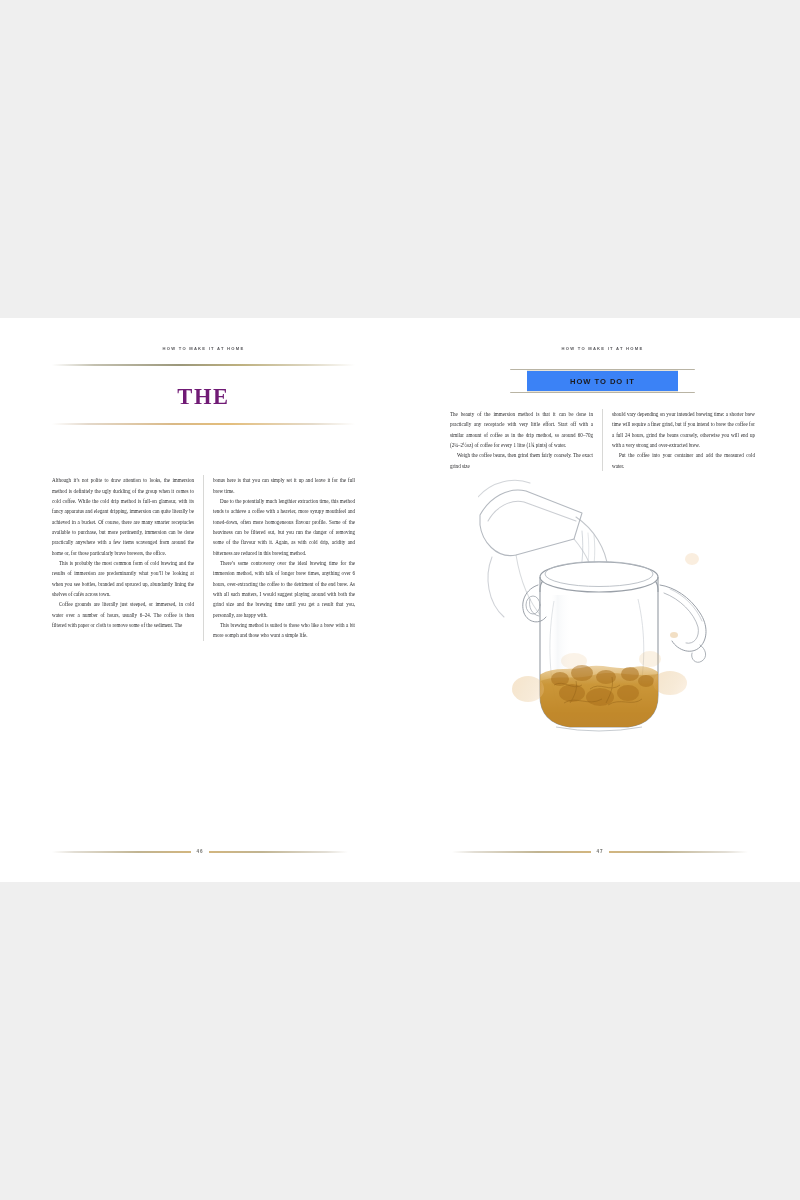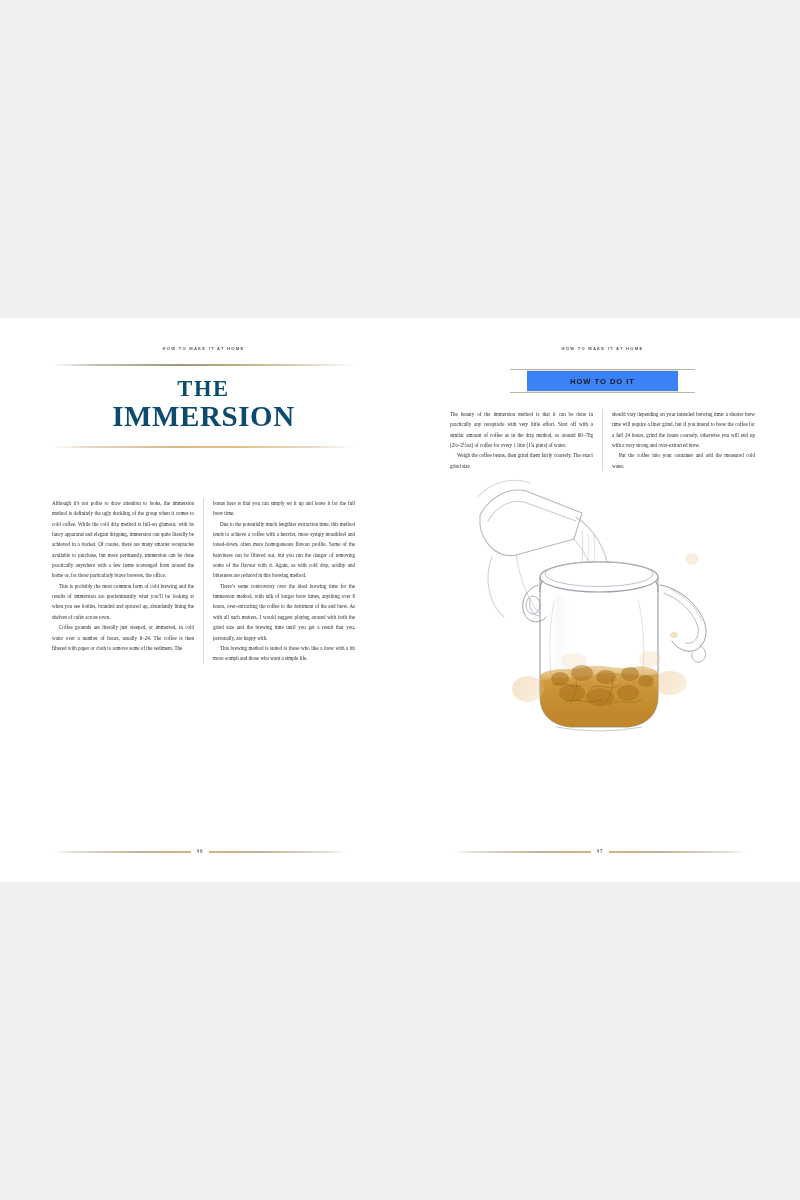--- a/index.html
+++ b/index.html
@@ -77,24 +77,24 @@
       rgba(226,186,116,0.95) 58%,
       rgba(208,190,160,0.55) 86%,
       rgba(255,255,255,0) 100%);
   }
   .rule-top    { margin-top: 13px; }
   .rule-bottom { margin-top: 9px; }
 
   
   .chapter-title {
     text-align: center;
-    color: #0c4a6e;
+    color: #701a75;
     font-family: "Liberation Serif", serif;
     letter-spacing: 0.5px;
-    margin: 0;
+    margin: 8px;
     padding: 11px 0 5px;
   }
   .chapter-title .line1 {
     display: block;
     font-size: 22.5px;
     line-height: 1.08;
     letter-spacing: 1.6px;
   }
   .chapter-title .line2 {
     display: block;
@@ -249,21 +249,20 @@
 <div class="spread">
 
   <div class="page left">
 
     <div class="running-head">HOW TO MAKE IT AT HOME</div>
 
     <div class="gold-rule rule-top"></div>
 
     <h1 class="chapter-title">
       <span class="line1">THE</span>
-      <span class="line2">IMMERSION</span>
     </h1>
 
     <div class="gold-rule warm rule-bottom"></div>
 
     <div class="columns">
       <div class="col first">
         <p class="body-text no-indent">Although it’s not polite to draw attention to looks, the immersion method is definitely the ugly duckling of the group when it comes to cold coffee. While the cold drip method is full-on glamour, with its fancy apparatus and elegant dripping, immersion can quite literally be achieved in a bucket. Of course, there are many smarter receptacles available to purchase, but more pertinently, immersion can be done practically anywhere with a few items scavenged from around the home or, for those particularly brave brewers, the office.</p>
         <p class="body-text">This is probably the most common form of cold brewing and the results of immersion are predominantly what you’ll be looking at when you see bottles, branded and spruced up, abundantly lining the shelves of cafés across town.</p>
         <p class="body-text">Coffee grounds are literally just steeped, or immersed, in cold water over a number of hours, usually 6–24. The coffee is then filtered with paper or cloth to remove some of the sediment. The</p>
       </div>

